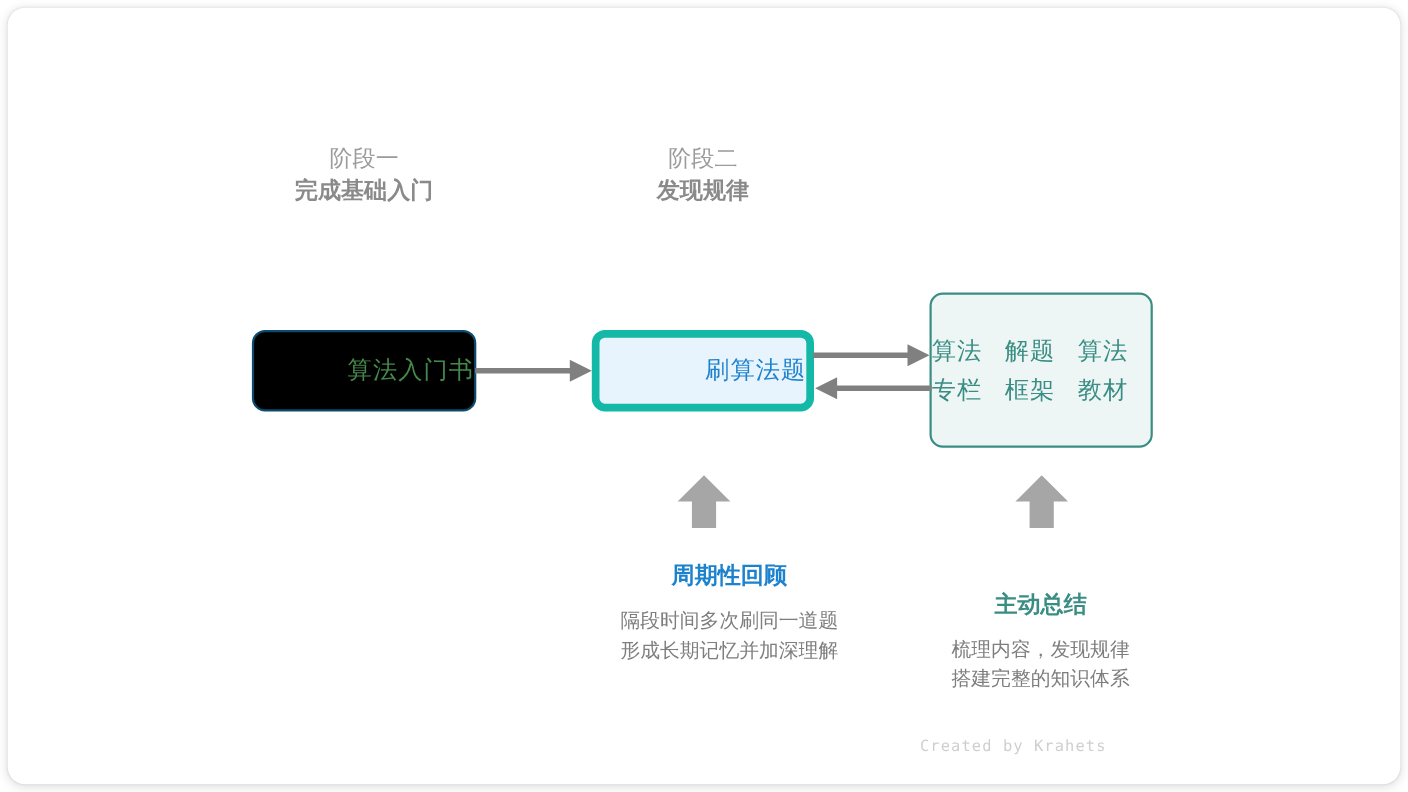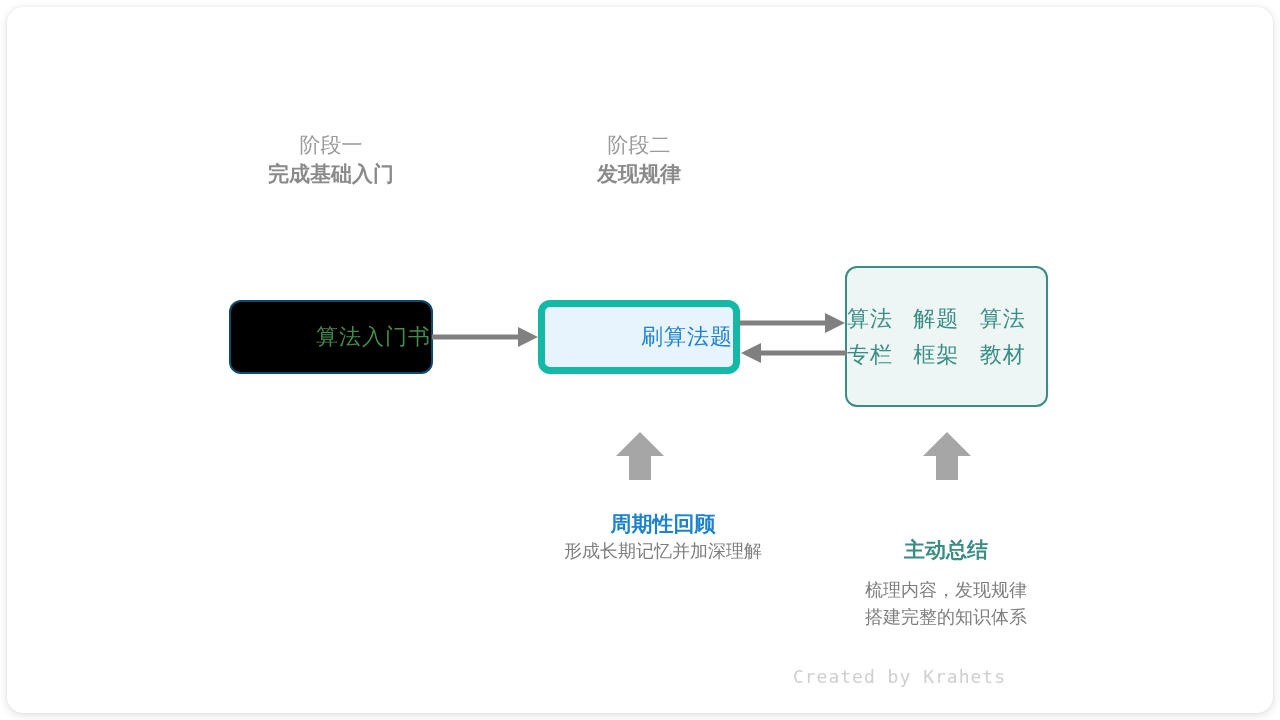--- a/index.html
+++ b/index.html
@@ -125,21 +125,21 @@
   #anno-review .anno-title { color: #1d82cd; }
   #anno-summary { left: 796px; top: 536px; }
   #anno-summary .anno-title { color: #3a8d84; }
 
   
   #credit {
     position: absolute;
     right: 38px;
     bottom: 33px;
     font-family: "DejaVu Sans Mono", "Liberation Mono", monospace;
-    font-size: 18px;
+    font-size: 14px;
     letter-spacing: 1px;
     color: #cfcfcf;
     white-space: nowrap;
   }
 </style>
 </head>
 <body>
 
 <div id="canvas">
   <div class="card"></div>
@@ -187,20 +187,21 @@
   <svg class="conn" style="left:615px; top:430px;" width="50" height="52">
     <polygon points="25,2 49,26 36,26 36,50 14,50 14,26 1,26" fill="#a6a6a6"></polygon>
   </svg>
 
   <svg class="conn" style="left:922px; top:430px;" width="50" height="52">
     <polygon points="25,2 49,26 36,26 36,50 14,50 14,26 1,26" fill="#a6a6a6"></polygon>
   </svg>
 
   <div class="annotation" id="anno-review">
     <div class="anno-title">周期性回顾</div>
+    <div class="anno-desc">隔段时间多次刷同一道题</div>
     <div class="anno-desc" style="margin-top:0">形成长期记忆并加深理解</div>
   </div>
 
   <div class="annotation" id="anno-summary">
     <div class="anno-title">主动总结</div>
     <div class="anno-desc">梳理内容，发现规律</div>
     <div class="anno-desc" style="margin-top:0">搭建完整的知识体系</div>
   </div>
 
   <div id="credit">Created by Krahets</div>

